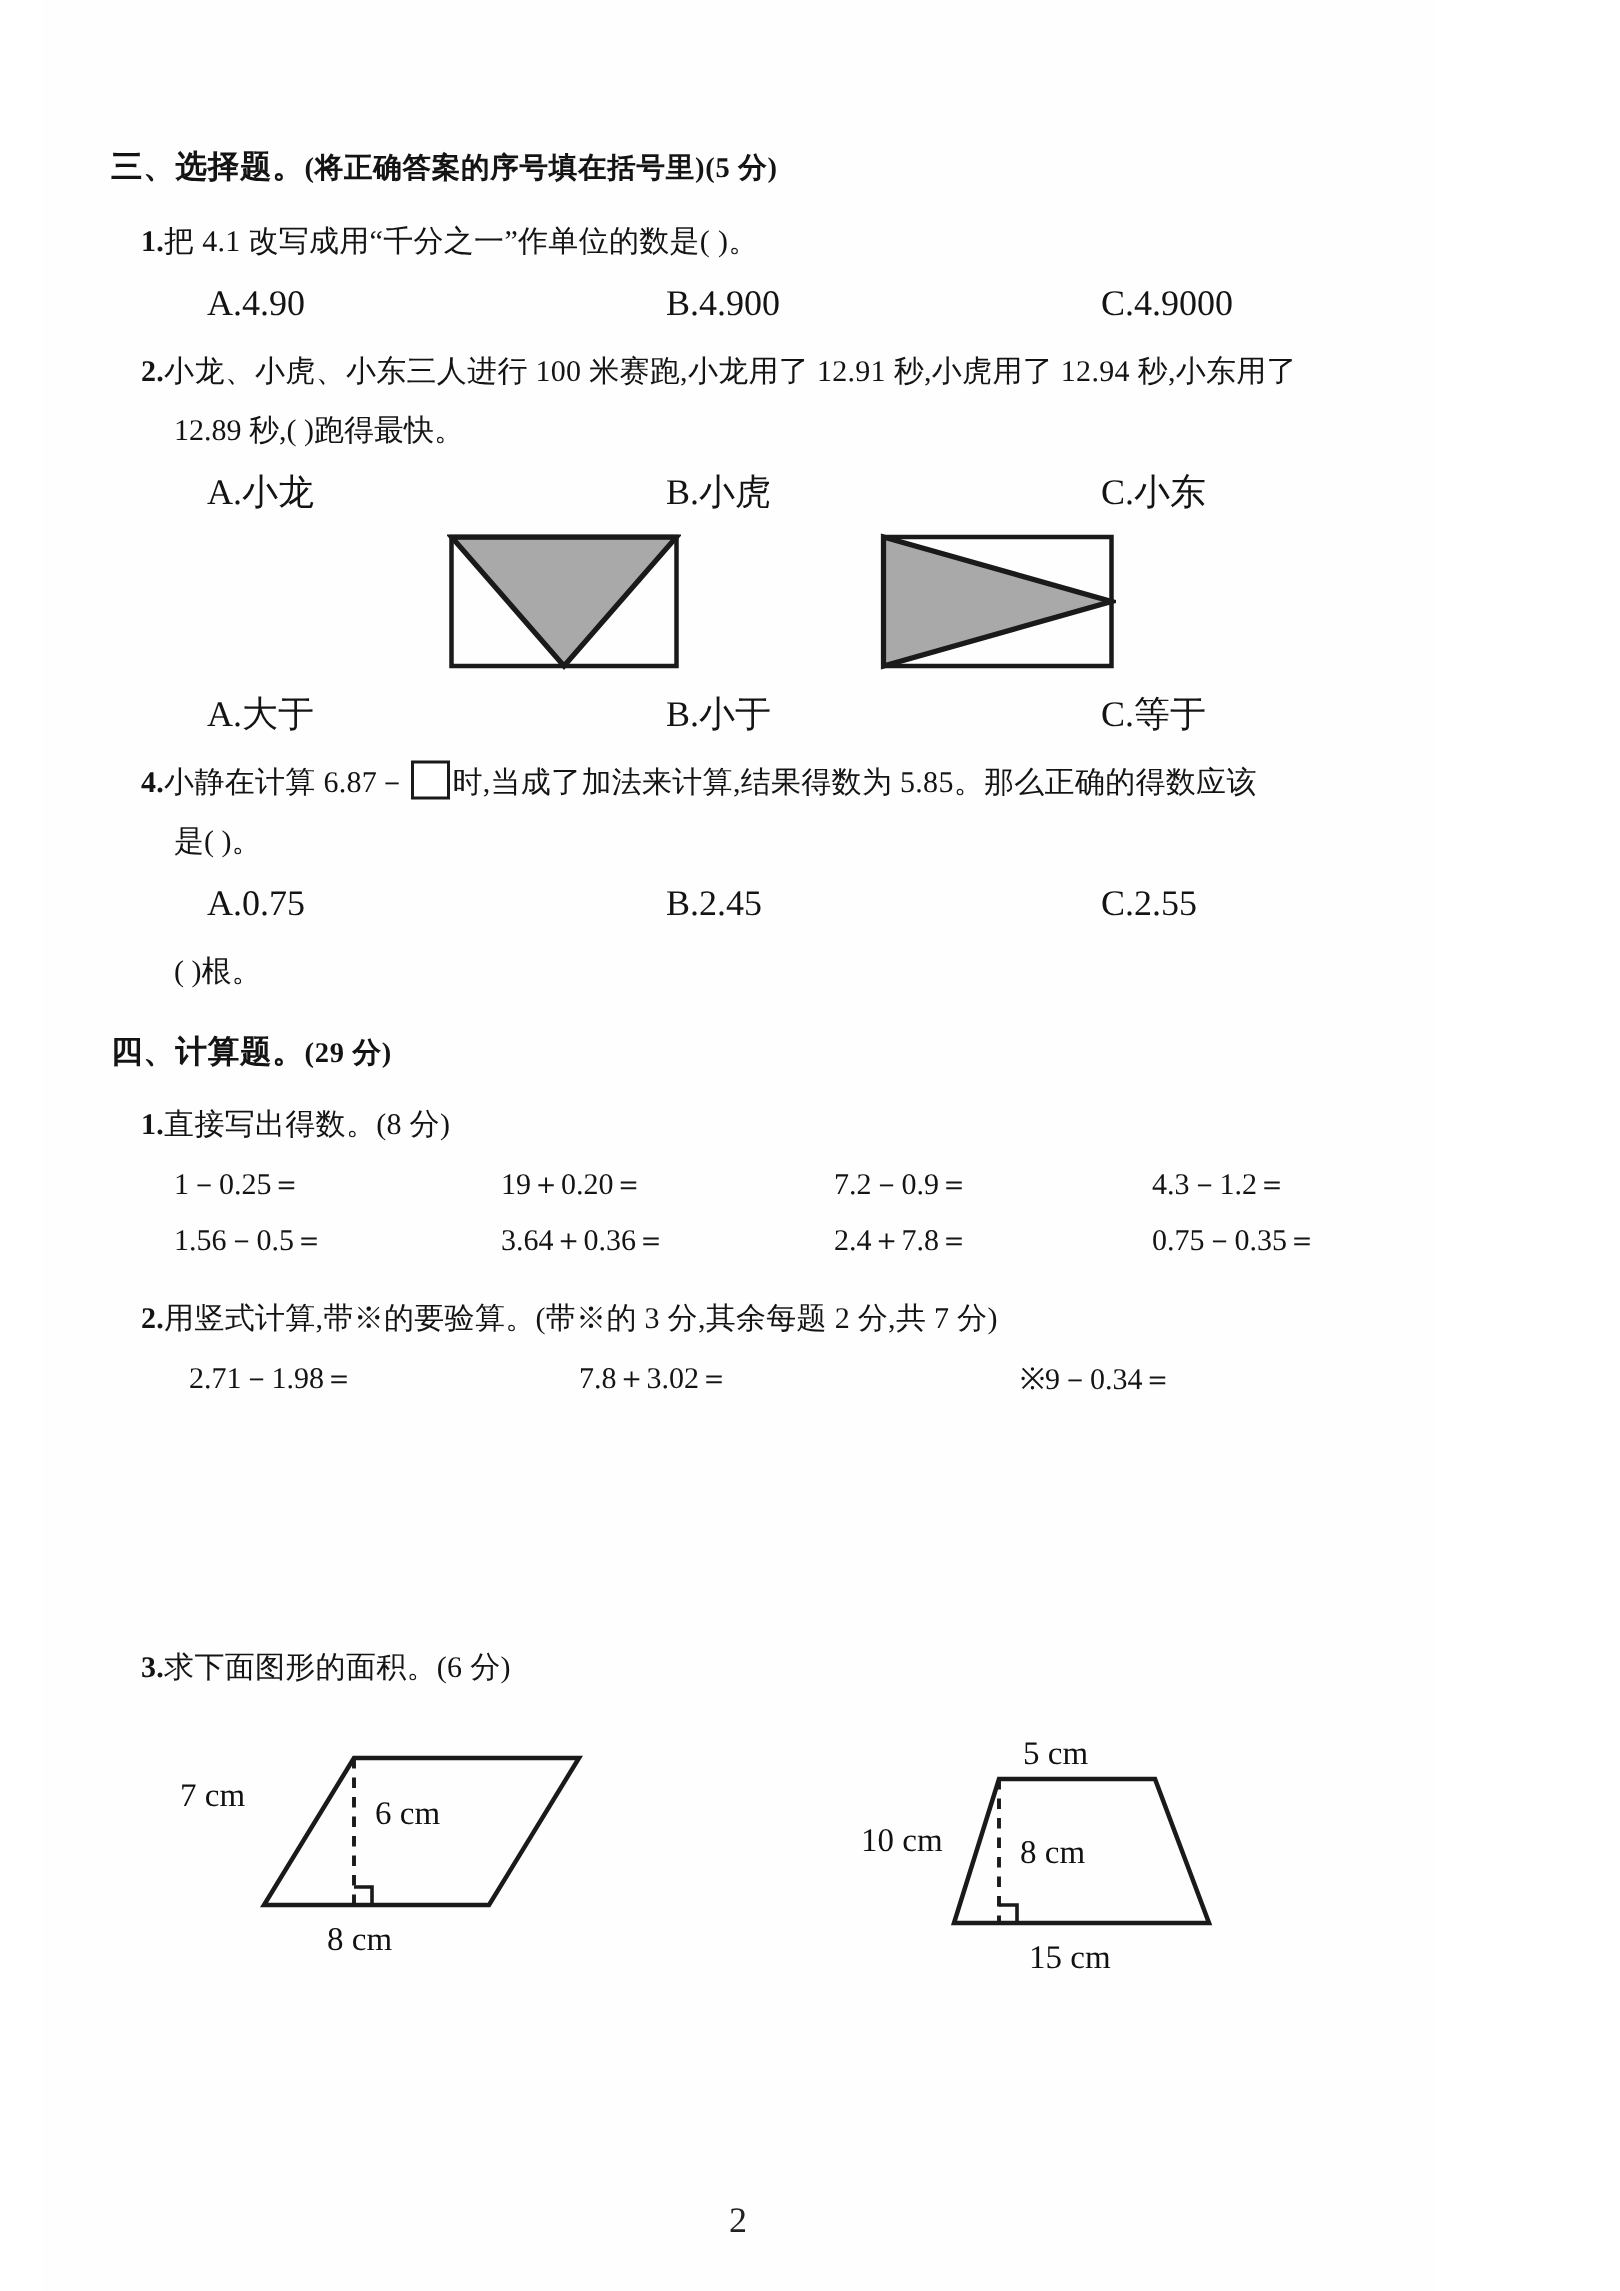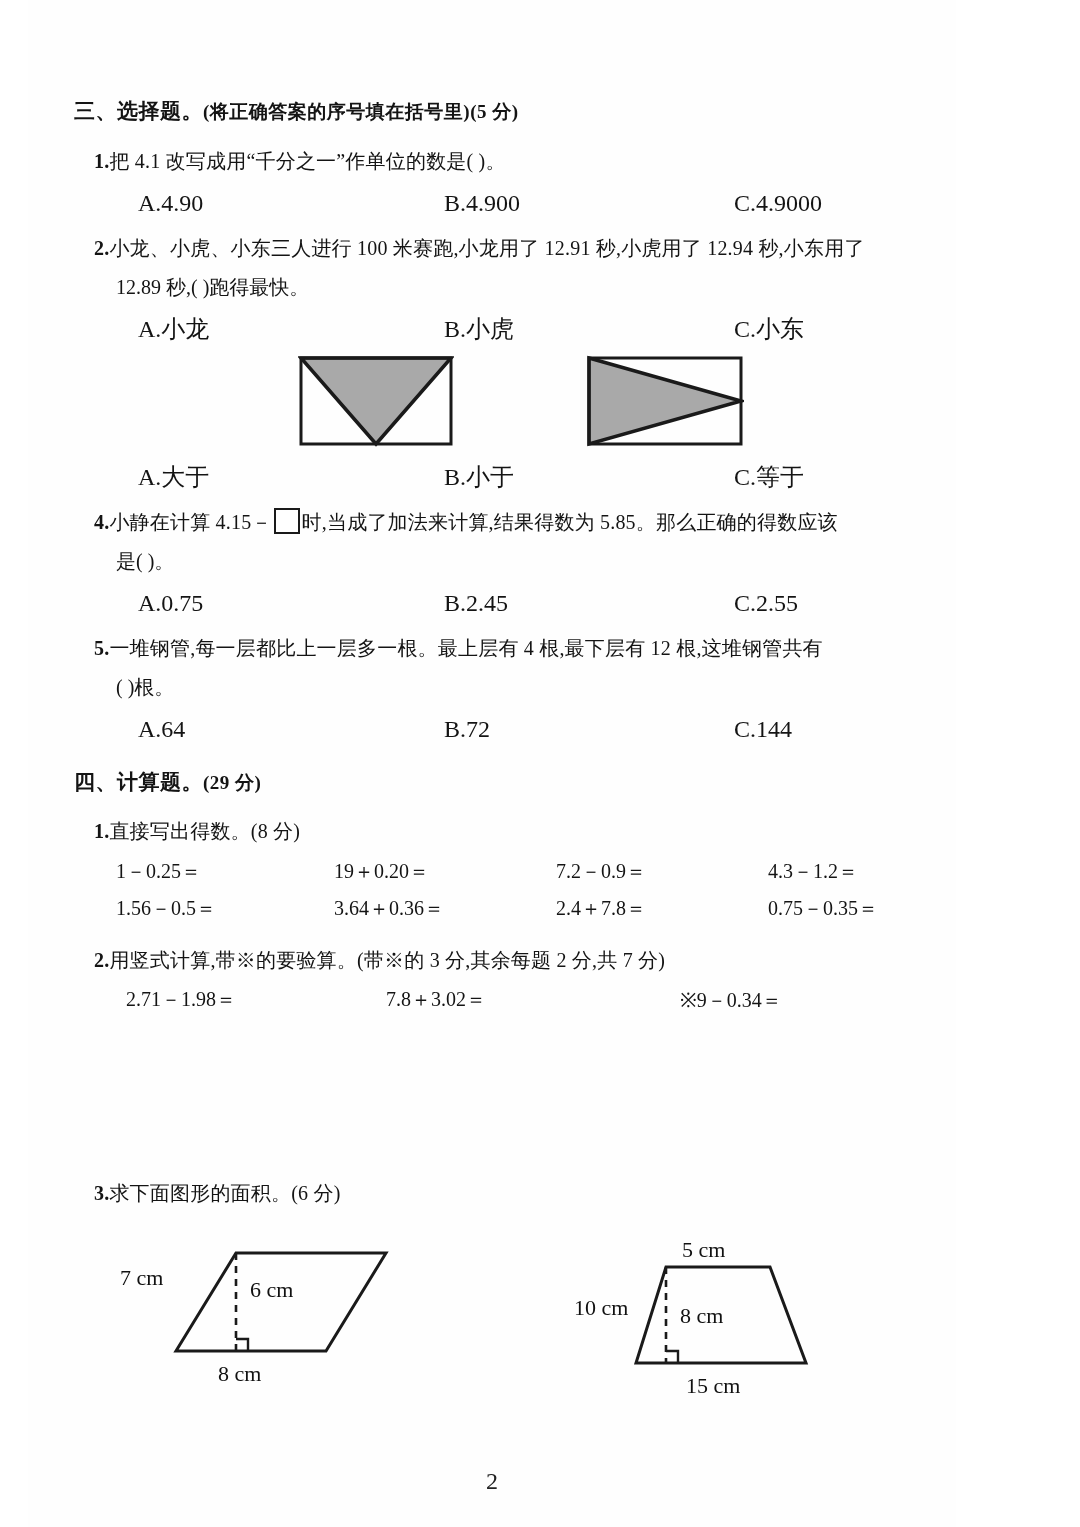--- a/index.html
+++ b/index.html
@@ -196,40 +196,32 @@
     </div>
 
     <div class="opts">
       <span class="opt a">A.大于</span>
       <span class="opt b">B.小于</span>
       <span class="opt c">C.等于</span>
     </div>
 
     <div class="q">
       <p class="q-text">
-        <span class="q-num">4.</span><span>小静在计算 4.15－</span><span class="blank-box"></span><span>时,当成了加法来计算,结果得数为 5.85。那么正确的得数应该</span>
+        <span class="q-num">4.</span><span>小静在计算 6.87－</span><span class="blank-box"></span><span>时,当成了加法来计算,结果得数为 5.85。那么正确的得数应该</span>
       </p>
       <p class="q-cont">是(     )。</p>
     </div>
     <div class="opts">
       <span class="opt a">A.0.75</span>
       <span class="opt b">B.2.45</span>
       <span class="opt c">C.2.55</span>
     </div>
 
     <div class="q">
-      <p class="q-text">
-        <span class="q-num">5.</span><span>一堆钢管,每一层都比上一层多一根。最上层有 4 根,最下层有 12 根,这堆钢管共有</span>
-      </p>
       <p class="q-cont">(     )根。</p>
-    </div>
-    <div class="opts">
-      <span class="opt a">A.64</span>
-      <span class="opt b">B.72</span>
-      <span class="opt c">C.144</span>
     </div>
 
     <div class="sec-head" style="margin-top:18px;">
       <span>四、计算题。</span><span class="paren">(29 分)</span>
     </div>
 
     <div class="q">
       <p class="q-text">
         <span class="q-num">1.</span><span>直接写出得数。(8 分)</span>
       </p>

